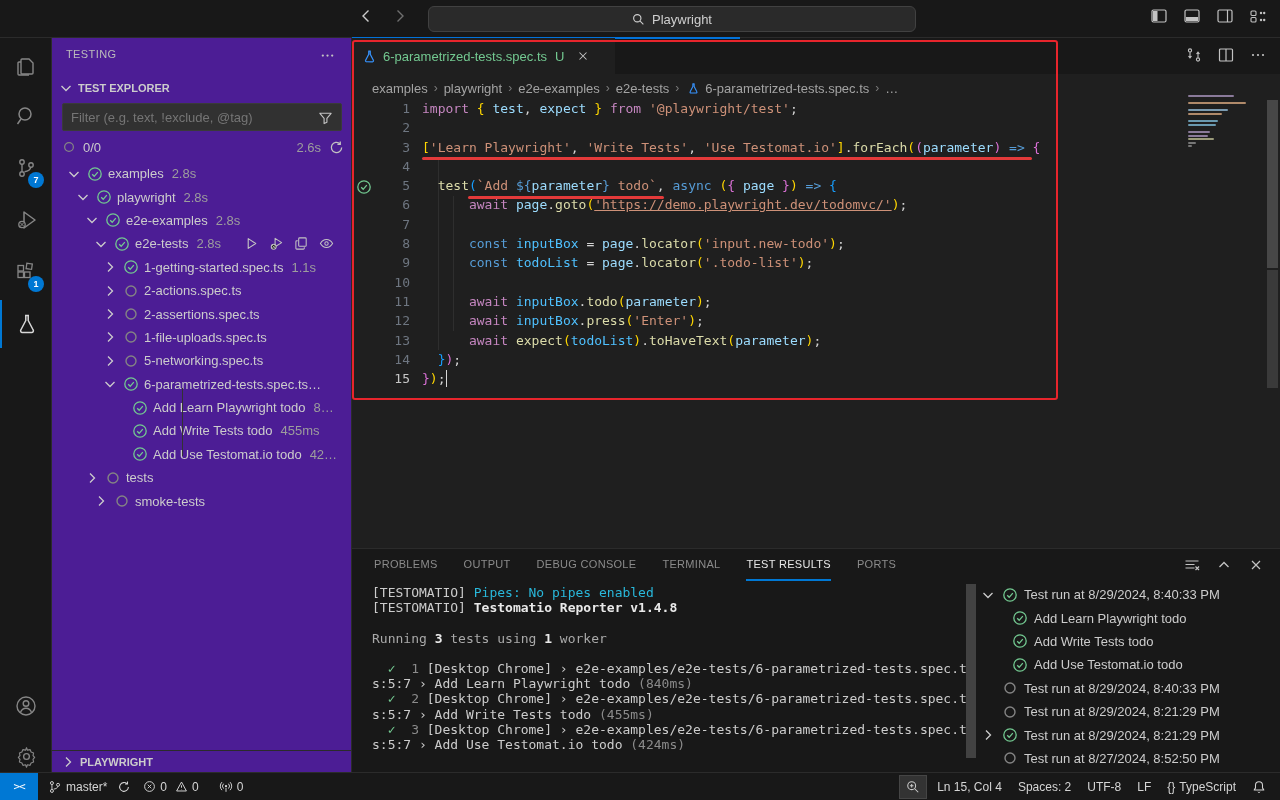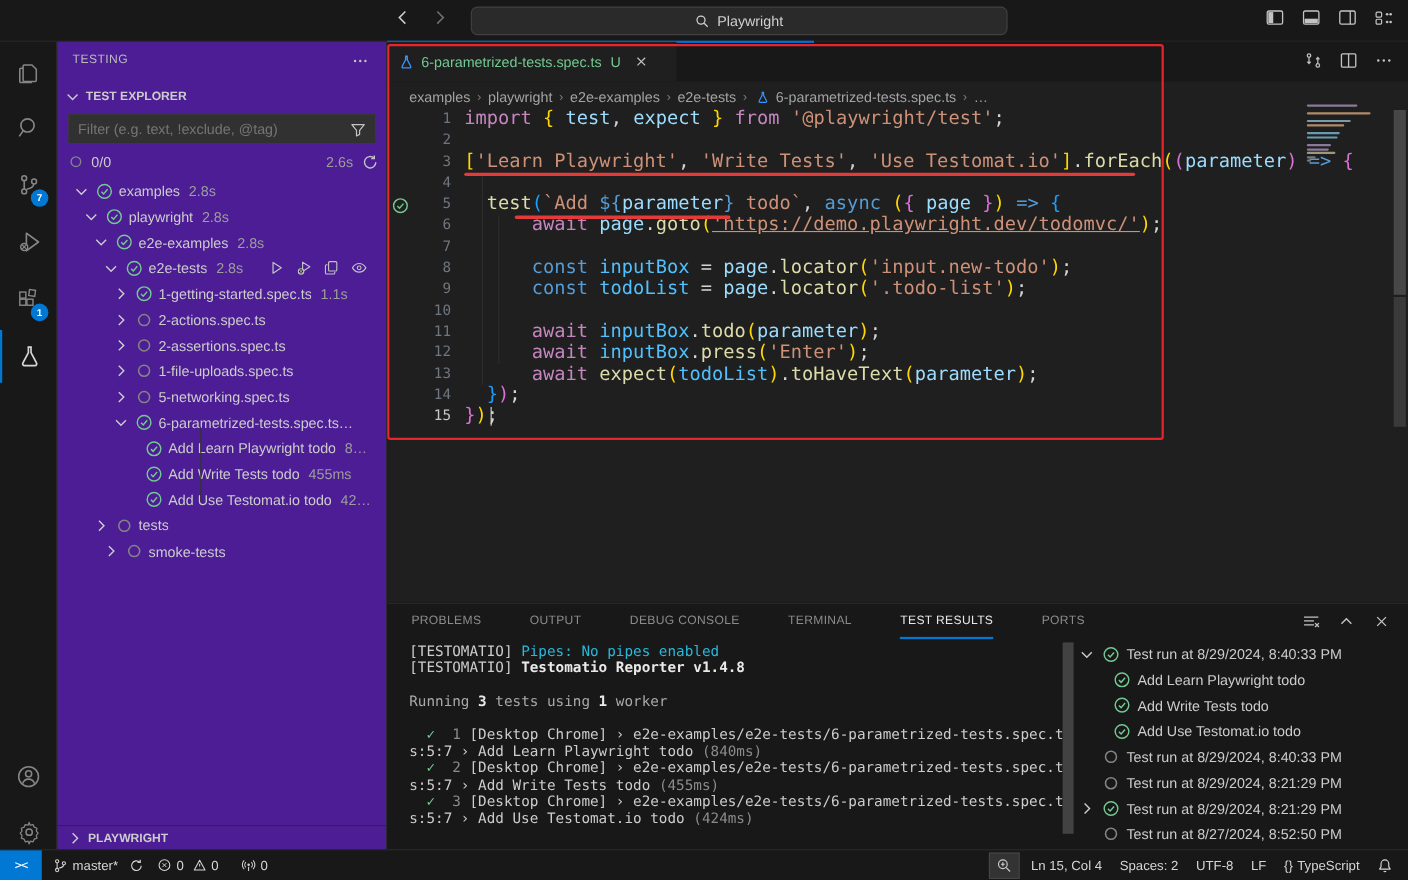--- a/index.html
+++ b/index.html
@@ -54,40 +54,40 @@
   #blue-topline { position:absolute; left:0; top:-1px; width:388px; height:2px; background:#0272d9; }
   #editor-actions { position:absolute; right:14px; top:9px; display:flex; gap:16px; color:#c3c3c3; }
   #breadcrumbs { position:absolute; left:20px; top:40px; height:20px; display:flex; align-items:center; gap:6px;
     font-size:13px; color:#a3a3a3; white-space:nowrap; }
   .bc-sep { color:#7a7a7a; font-size:12px; }
   #gutter { position:absolute; left:0; top:61px; width:58px; text-align:right; font-family:"DejaVu Sans Mono",monospace;
     font-size:13px; color:#6e7681; }
   #gutter div { height:19.3px; line-height:19.3px; }
   #gutter div.cur { color:#c6c6c6; }
   #gutter-check { position:absolute; left:4px; top:141px; }
-  #code { position:absolute; left:70px; top:61px; font-family:"DejaVu Sans Mono",monospace; font-size:17px; }
+  #code { position:absolute; left:70px; top:61px; font-family:"DejaVu Sans Mono",monospace; font-size:13px; }
   #code .cl { height:19.3px; line-height:19.3px; white-space:pre; }
   .tk-kw { color:#c586c0; } .tk-kw2 { color:#569cd6; } .tk-fn { color:#dcdcaa; }
   .tk-v { color:#9cdcfe; } .tk-cv { color:#4fc1ff; } .tk-s { color:#ce9178; }
   .tk-sl { color:#ce9178; text-decoration:underline; } .tk-p { color:#d4d4d4; }
   .tk-b1 { color:#ffd700; } .tk-b2 { color:#da70d6; } .tk-b3 { color:#179fff; }
   .indent-guide { position:absolute; width:1px; background:#2e2e2e; }
   #cursor { position:absolute; left:93.5px; top:332px; width:1.5px; height:17px; background:#d7d7d7; }
   #minimap { position:absolute; right:30px; top:57px; width:62px; }
   #minimap div { height:2px; margin-bottom:1.6px; border-radius:1px; }
   #ed-scroll1 { position:absolute; right:2px; top:62px; width:11px; height:168px; background:#474747; }
   #ed-scroll2 { position:absolute; right:2px; top:232px; width:11px; height:118px; background:#3a3a3a; }
 
   
   #anno-rect { left:352px; top:40px; width:706px; height:360px; border:2.5px solid #e7252c; border-radius:3px; pointer-events:none; }
   .anno-line { position:absolute; height:2.5px; background:#e33a3a; border-radius:2px; pointer-events:none; }
 
   
   #panel { left:352px; top:548px; width:928px; height:224px; background:#181818; border-top:1px solid #2b2b2b; overflow:hidden; }
-  #panel-tabs { position:absolute; left:22px; top:0; height:32px; display:flex; gap:44px; }
+  #panel-tabs { position:absolute; left:22px; top:0; height:32px; display:flex; gap:26px; }
   .ptab { font-size:11px; color:#8b8b8b; letter-spacing:.3px; height:32px; display:flex; align-items:center; border-bottom:2px solid transparent; }
   .ptab.active { color:#e7e7e7; border-bottom-color:#0078d4; }
   #panel-actions { position:absolute; right:16px; top:8px; display:flex; gap:16px; color:#c3c3c3; }
   #output { position:absolute; left:20px; top:36px; width:600px; font-family:"DejaVu Sans Mono",monospace; font-size:13px; }
   #output div { height:15.2px; line-height:15.2px; white-space:pre; }
   .ow { color:#cccccc; } .ocy { color:#29b8db; } .ob { color:#e9e9e9; font-weight:bold; }
   .og { color:#a9a9a9; } .od { color:#8b8b8b; } .ogr { color:#73c991; }
   #out-scroll { position:absolute; left:614px; top:35px; width:10px; height:174px; background:#424242; }
   #test-runs { position:absolute; left:628px; top:34px; width:300px; height:190px; overflow:hidden; }
   .run-row { height:23.4px; display:flex; align-items:center; gap:6px; font-size:13px; color:#cccccc; white-space:nowrap; }

